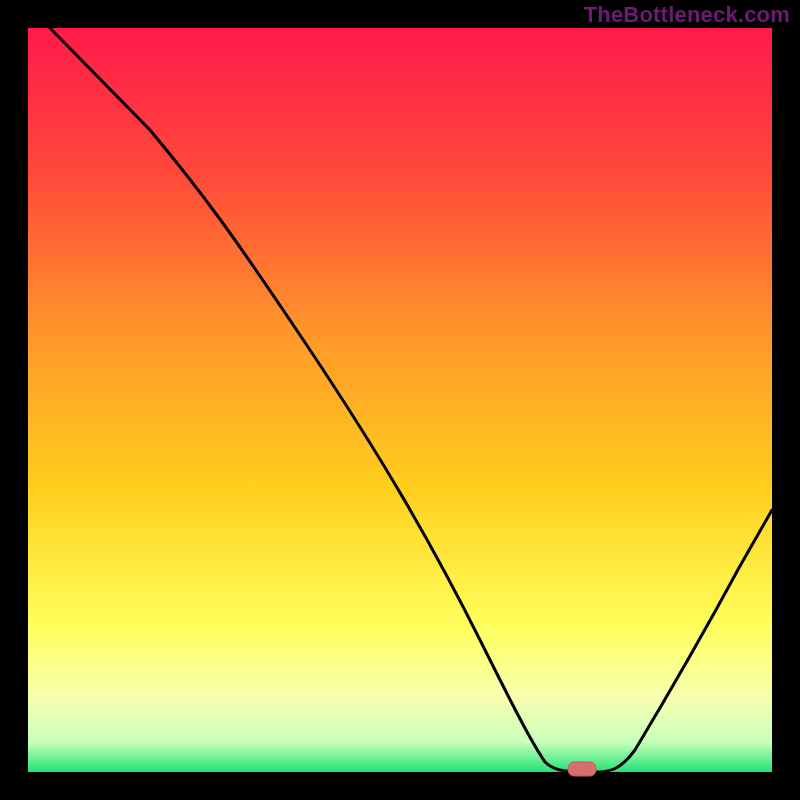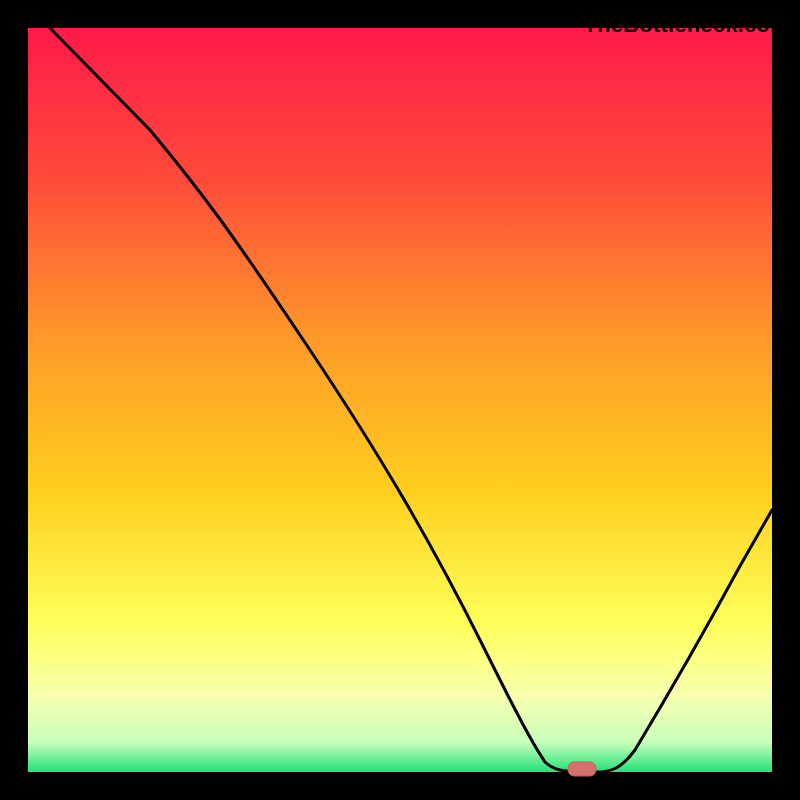--- a/index.html
+++ b/index.html
@@ -11,25 +11,25 @@
     overflow: hidden;
     font-family: Arial, Helvetica, sans-serif;
   }
   .container {
     position: relative;
     width: 800px;
     height: 800px;
   }
   .watermark {
     position: absolute;
-    top: 12px;
+    top: 2px;
     right: 10px;
     font-size: 22px;
     font-weight: 600;
-    color: #000000;
+    color: #701a75;
     letter-spacing: 0.2px;
     user-select: none;
   }
   svg {
     display: block;
   }
 </style>
 </head>
 <body>
 

